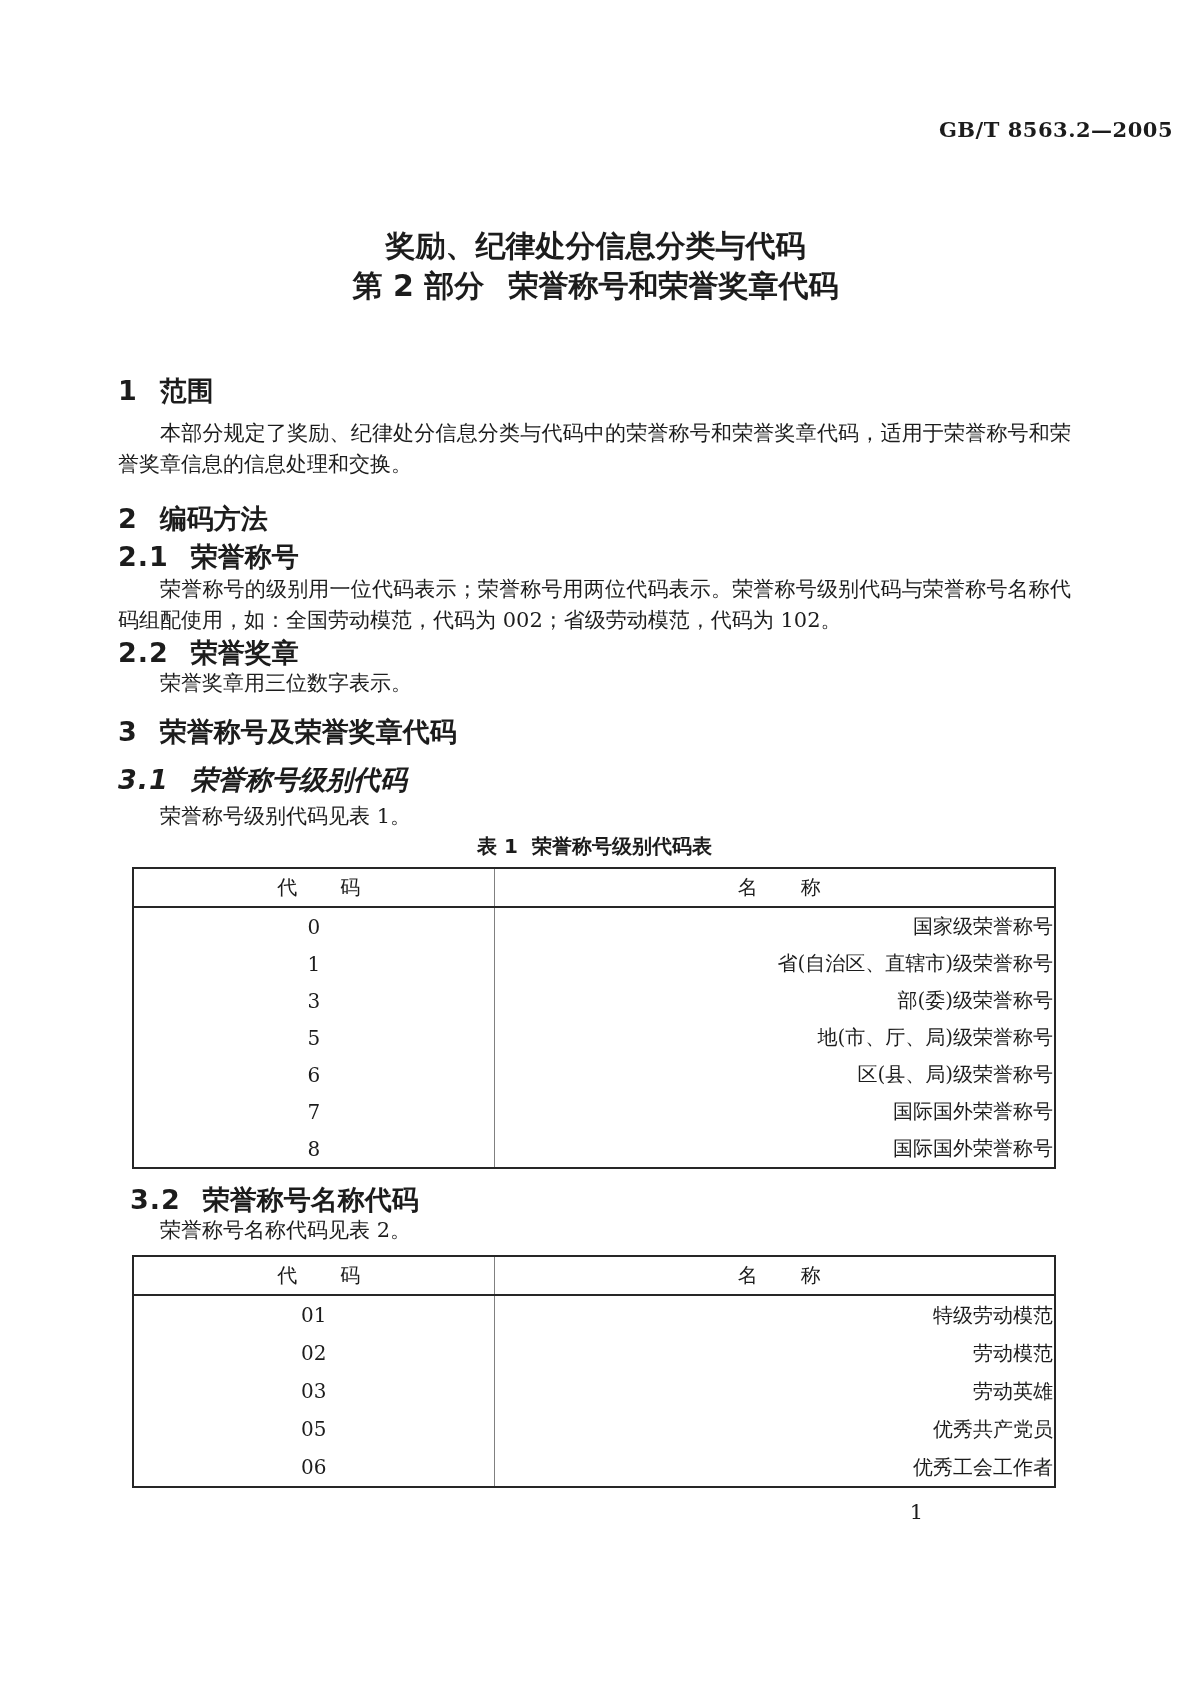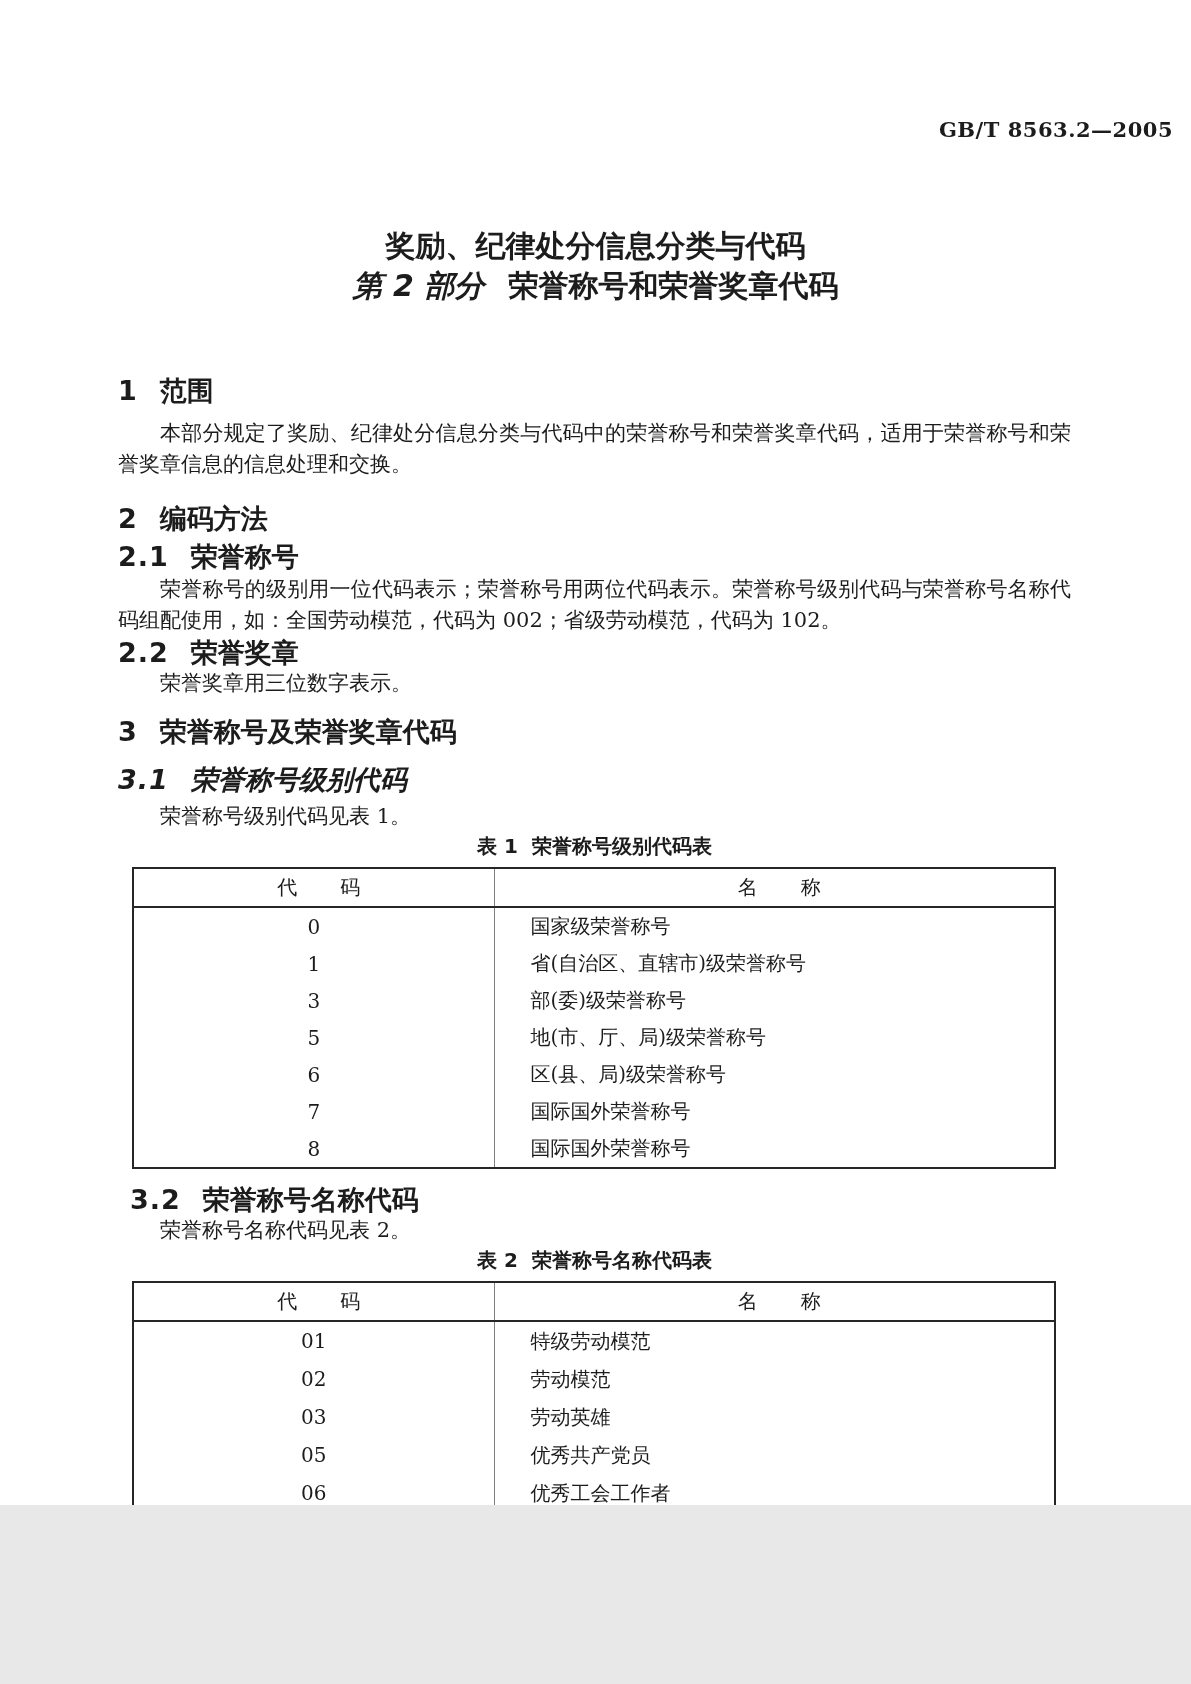--- a/index.html
+++ b/index.html
@@ -1,19 +1,19 @@
 <!DOCTYPE html>
 <html><head>
 <meta charset="utf-8">
 <style>
   html,body { margin:0; padding:0; background:#e8e8e8; }
   .page {
     position: relative;
     width: 1191px;
-    height: 1505px;
+    height: 1684px;
     margin: 0 auto;
     background: #ffffff;
     color: #1c1c1c;
     font-family: "DejaVu Serif", "Liberation Serif", serif;
     overflow: hidden;
     box-sizing: border-box;
     padding-top: 118px;
   }
   .content { margin-left: 118px; margin-right: 120px; }
 
@@ -28,21 +28,21 @@
   }
 
   .doc-title {
     margin-top: 84px;
     text-align: center;
     font-family: "DejaVu Sans", "Liberation Sans", sans-serif;
     font-weight: bold;
     font-size: 30px;
     line-height: 40px;
   }
-  .doc-title .part-label { margin-right: 24px; font-style: italic; }
+  .doc-title .part-label { margin-right: 24px; }
 
   .heading {
     font-family: "DejaVu Sans", "Liberation Sans", sans-serif;
     font-weight: bold;
     font-size: 27px;
     line-height: 26px;
   }
   .heading .h-num { margin-right: 22px; letter-spacing: 1px; }
 
   .para {
@@ -98,21 +98,21 @@
     padding-left: 12px;
   }
   table.code-table th.col-name { border-left: 1px solid #808080; }
   table.code-table td {
     vertical-align: middle;
     height: 35px;
   }
   table.t2 td { height: 36px; }
   table.code-table td.cell-code { text-align: center; }
   table.code-table td.cell-name {
-    text-align: left;
+    text-align: right;
     padding-left: 36px;
     border-left: 1px solid #808080;
   }
 
   .page-number {
     margin-top: 12px;
     text-align: right;
     padding-right: 148px;
     font-size: 21px;
     line-height: 24px;
@@ -207,23 +207,20 @@
           <td class="cell-name">国际国外荣誉称号</td>
         </tr>
       </tbody>
     </table>
 
     <div class="heading h-s32">
       <span class="h-num">3.2</span><span>荣誉称号名称代码</span>
     </div>
     <div class="para p-s32">荣誉称号名称代码见表 2。</div>
 
-    <div class="table-caption cap-2">
-      <span class="cap-label">表 2</span><span>荣誉称号名称代码表</span>
-    </div>
 
     <table class="code-table t2">
       <colgroup>
           <col class="c-code">
           <col class="c-name">
         </colgroup>
       <thead>
         <tr>
           <th class="col-code">代　　码</th>
           <th class="col-name">名　　称</th>

